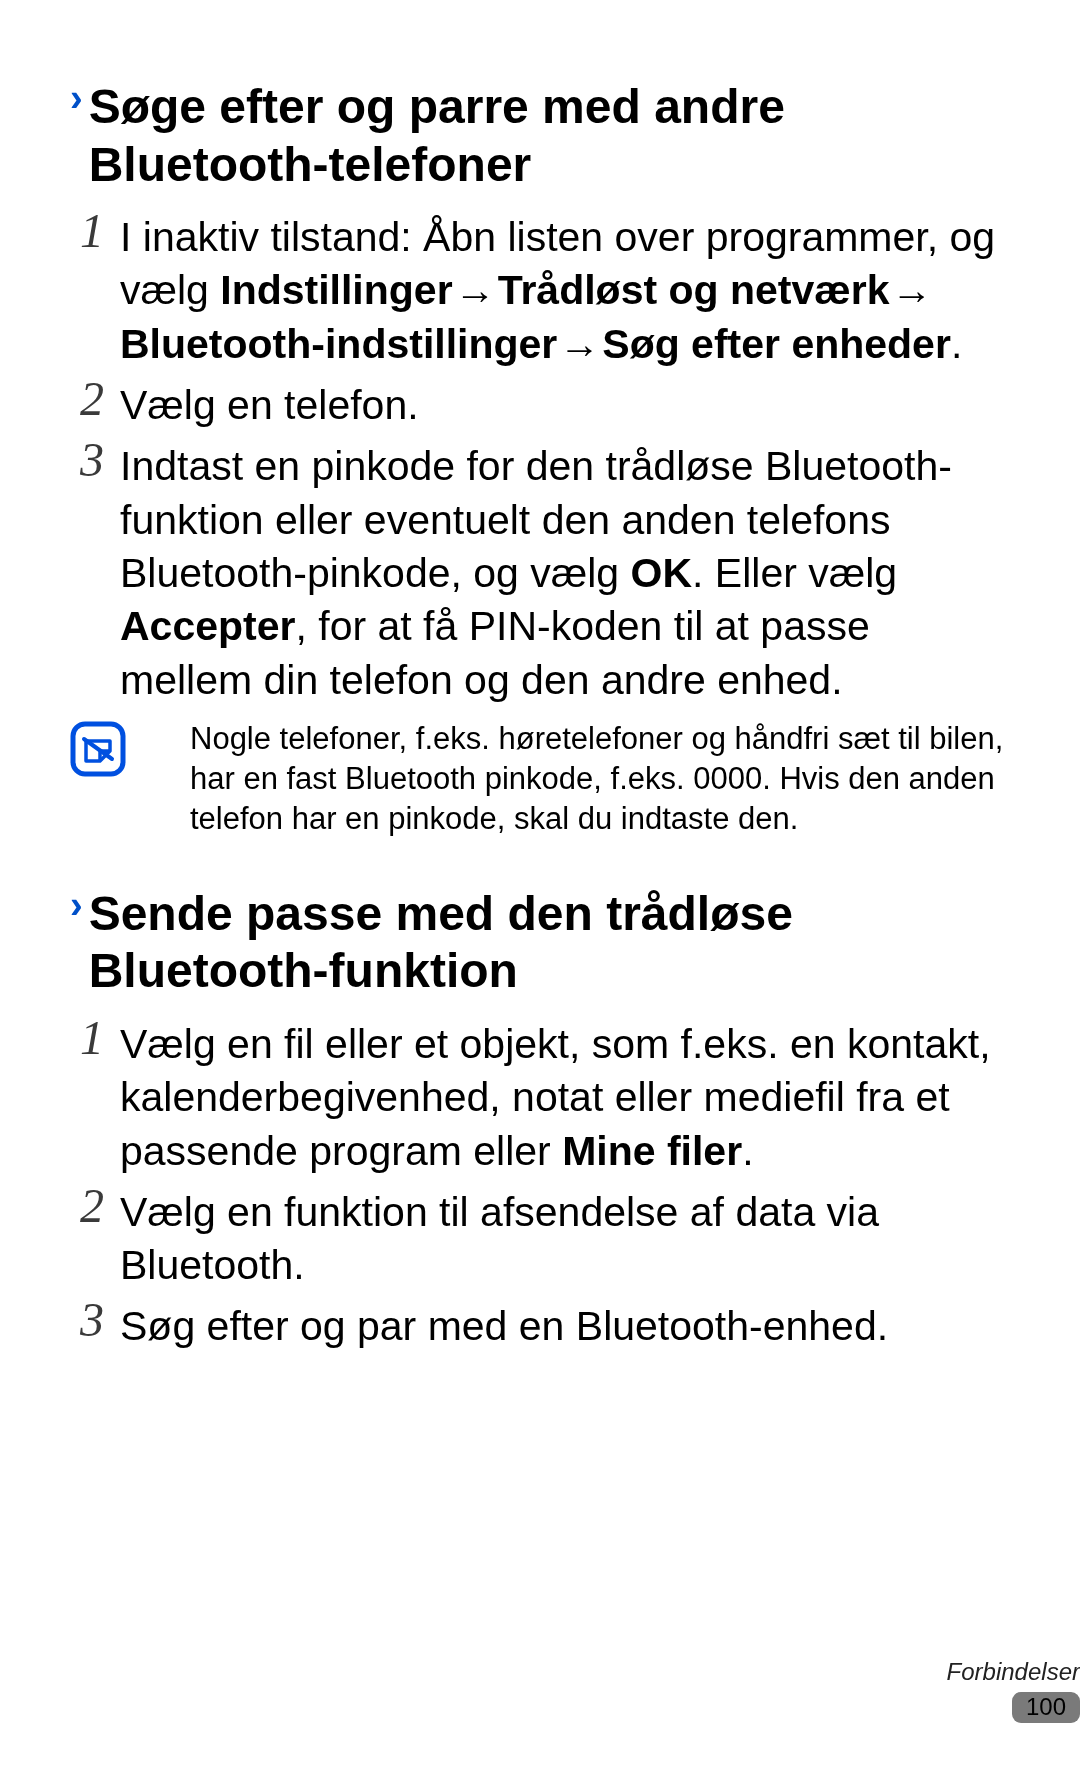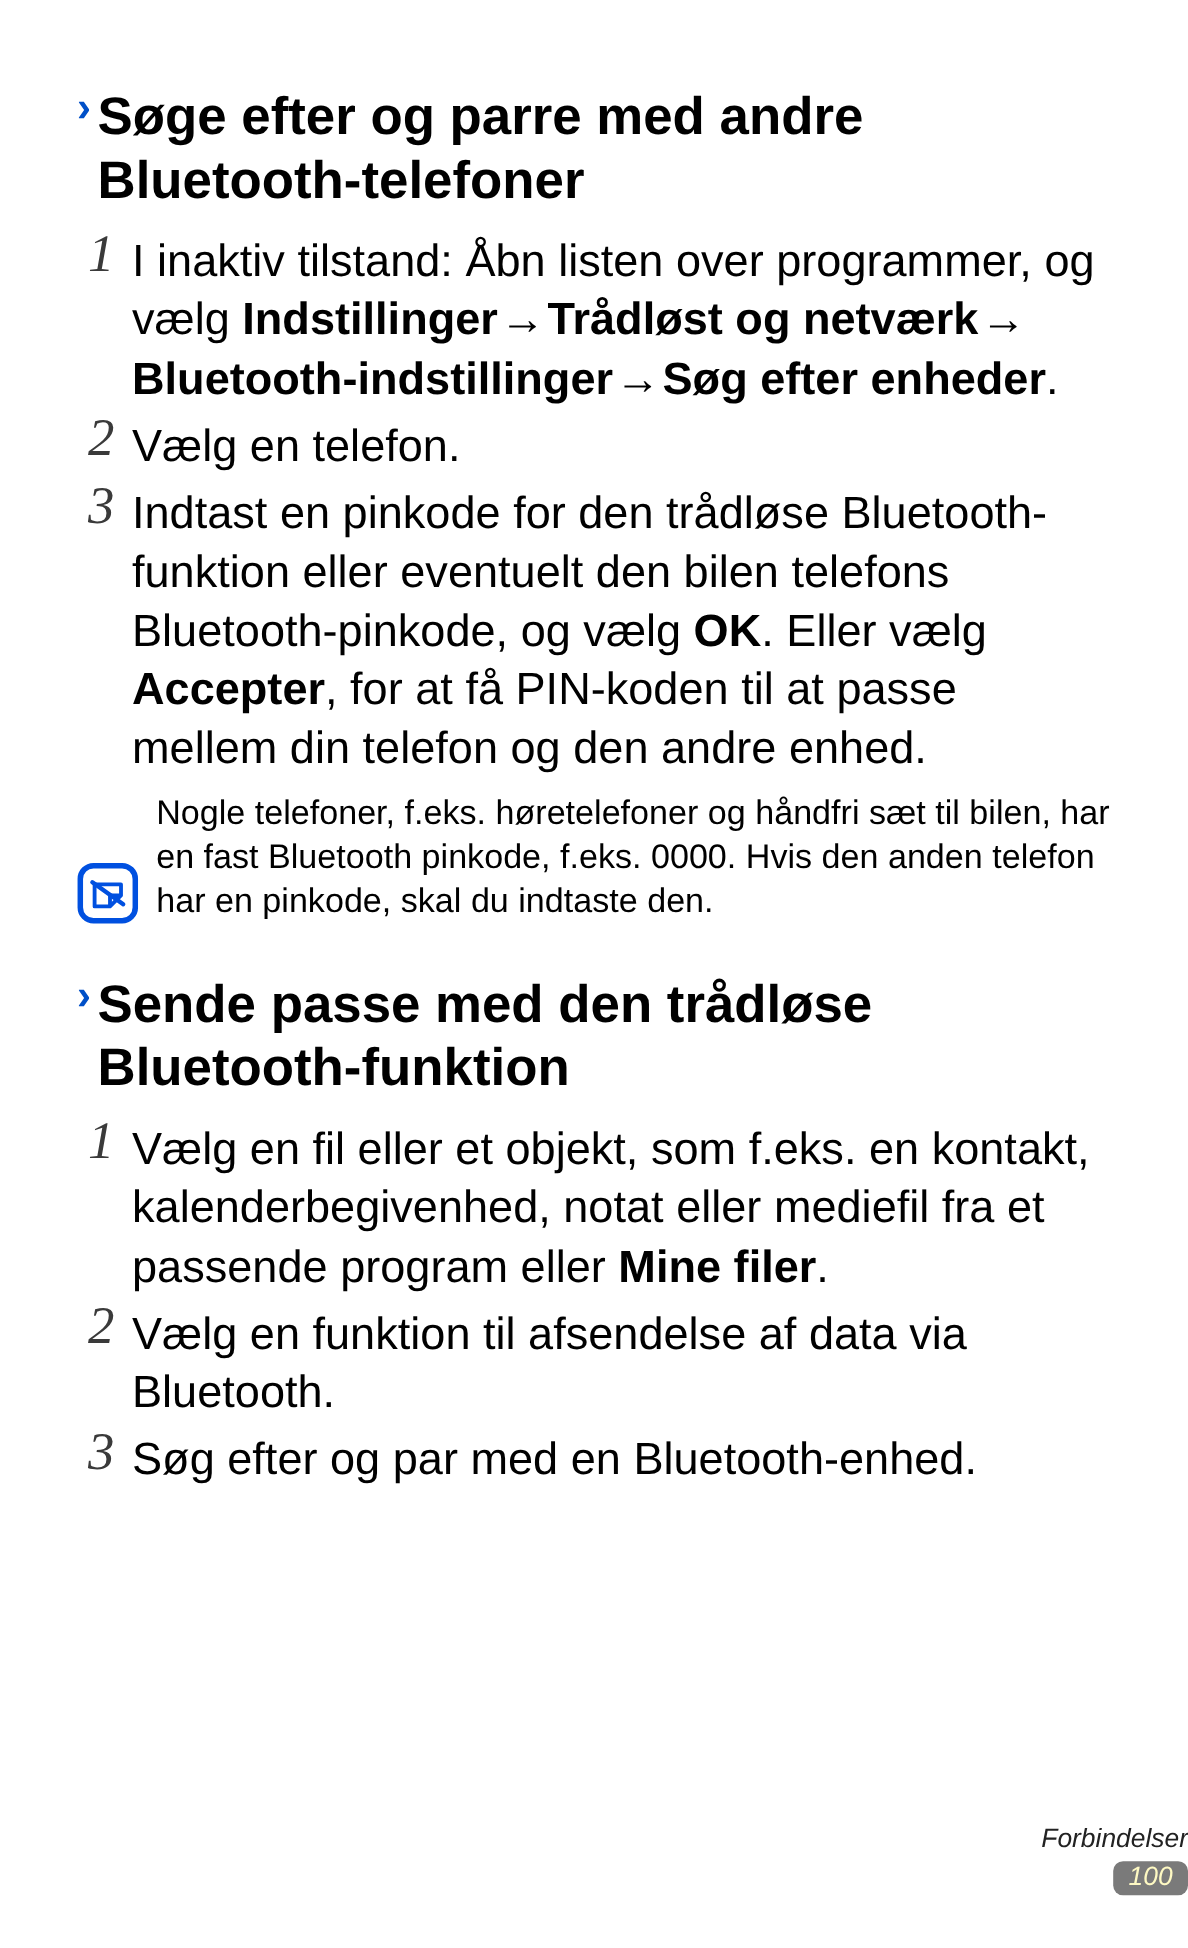--- a/index.html
+++ b/index.html
@@ -62,23 +62,24 @@
     .step-body p {
       margin-bottom: 6px;
     }
     .bold { font-weight: 700; }
     .arrow {
       display: inline-block;
       padding: 0 2px;
     }
     .note {
       display: flex;
-      align-items: flex-end;
+      align-items: flex-start;
       margin-top: 6px;
       margin-bottom: 6px;
+      gap: 48px;
     }
     .note-icon {
       width: 56px;
       height: 56px;
       flex-shrink: 0;
       margin-right: 16px;
       margin-left: 0;
       margin-top: 2px;
     }
     .note-icon.indent {
@@ -98,22 +99,21 @@
     }
     .footer-title {
       font-style: italic;
       font-size: 24px;
       color: #222;
       margin-bottom: 6px;
     }
     .page-badge {
       display: inline-block;
       background: #7a7a7a;
-      color: #fef9c3;
-      font-style: italic;
+      color: #000000;
       font-size: 24px;
       padding: 1px 14px;
       border-radius: 9px;
       line-height: 1.2;
     }
   </style>
 </head>
 <body>
 
 <div class="page">
@@ -137,21 +137,21 @@
     <div class="step-num">2</div>
     <div class="step-body">
       <p>Vælg en telefon.</p>
     </div>
   </div>
 
   <div class="step">
     <div class="step-num">3</div>
     <div class="step-body">
       <p>
-        <span>Indtast en pinkode for den trådløse Bluetooth-funktion eller eventuelt den bilen telefons Bluetooth-pinkode, og vælg </span><span class="bold">OK</span><span>. Eller vælg </span><span class="bold">Accepter</span><span>, for at få PIN-koden til at passe mellem din telefon og den andre enhed.</span>
+        <span>Indtast en pinkode for den trådløse Bluetooth-funktion eller eventuelt den anden telefons Bluetooth-pinkode, og vælg </span><span class="bold">OK</span><span>. Eller vælg </span><span class="bold">Accepter</span><span>, for at få PIN-koden til at passe mellem din telefon og den andre enhed.</span>
       </p>
     </div>
   </div>
 
   <div class="note">
     <svg class="note-icon" viewBox="0 0 56 56">
       <rect x="3" y="3" width="50" height="50" rx="12" ry="12" fill="none" stroke="#0050e0" stroke-width="5"></rect>
       <path d="M 16 36 L 16 20 L 40 20 L 40 30 L 30 40 L 16 40 Z" fill="none" stroke="#0050e0" stroke-width="3.5" stroke-linejoin="round"></path>
       <path d="M 30 40 L 30 30 L 40 30" fill="none" stroke="#0050e0" stroke-width="3.5" stroke-linejoin="round"></path>
       <path d="M 14 18 L 42 38" stroke="#0050e0" stroke-width="4" stroke-linecap="round"></path>

